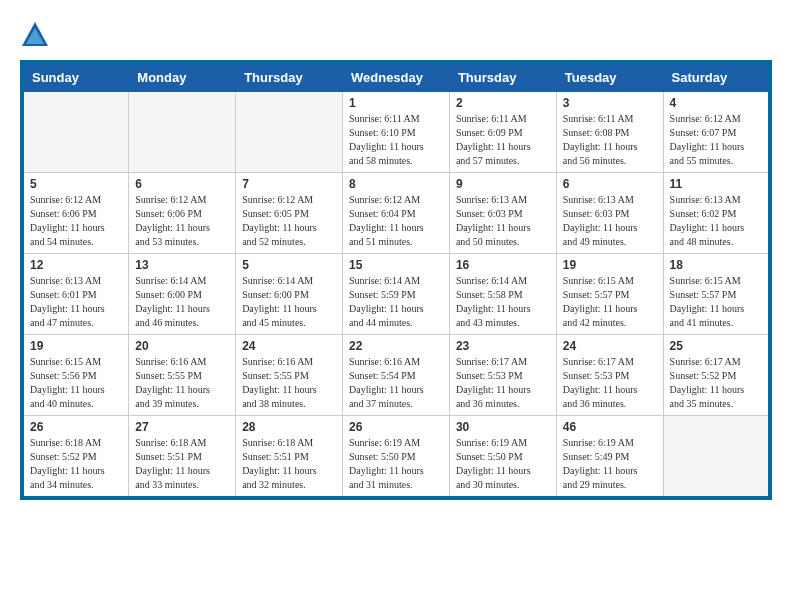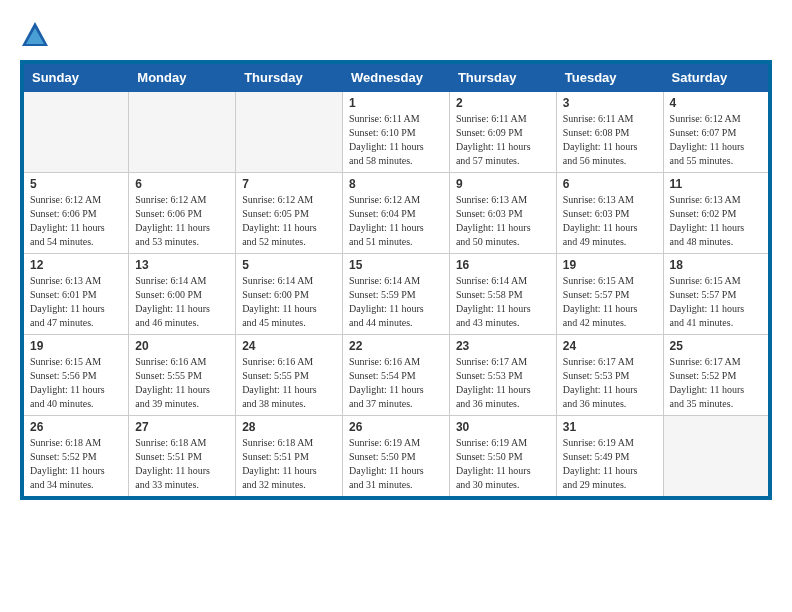--- a/index.html
+++ b/index.html
@@ -343,21 +343,21 @@
 and 31 minutes.</div>
         </td>
         <td>
           <span class="day-num">30</span>
           <div class="day-info" style="white-space: pre-line;">Sunrise: 6:19 AM
 Sunset: 5:50 PM
 Daylight: 11 hours
 and 30 minutes.</div>
         </td>
         <td>
-          <span class="day-num">31</span>
+          <span class="day-num">46</span>
           <div class="day-info" style="white-space: pre-line;">Sunrise: 6:19 AM
 Sunset: 5:49 PM
 Daylight: 11 hours
 and 29 minutes.</div>
         </td>
         <td class="empty-cell"></td>
       </tr>
     </tbody>
 </table>
 

